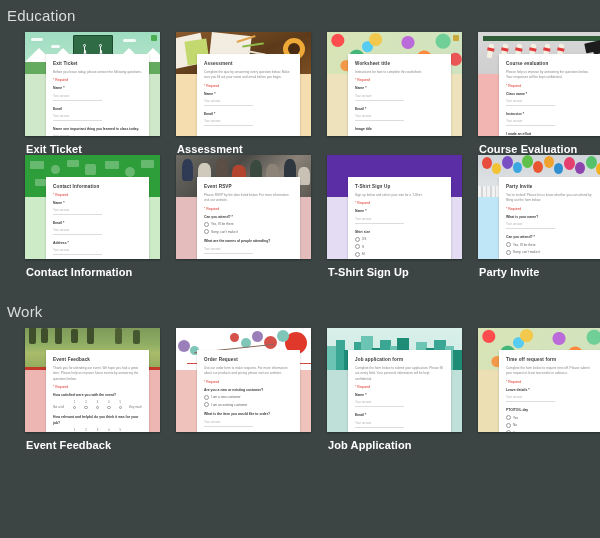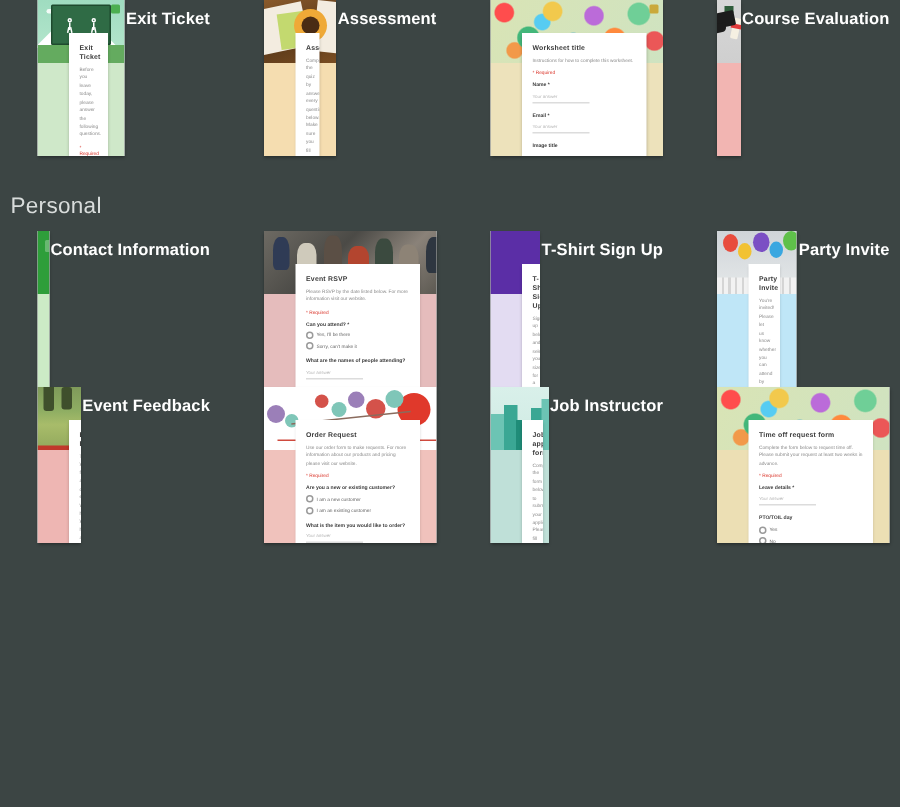--- a/index.html
+++ b/index.html
@@ -18,21 +18,21 @@
     font-size: 15px;
     font-weight: 400;
     letter-spacing: .2px;
     padding: 7px 0 8px 2px;
     margin: 0;
   }
   .row { display: flex; gap: 16px; }
   .card {
     width: 135px;
     display: flex;
-    flex-direction: row;
+    flex-direction: column;
     padding-left: 20px;
   }
   .thumb {
     width: 135px;
     height: 104px;
     position: relative;
     overflow: hidden;
     background: #fff;
     box-shadow: 0 1px 2px rgba(0,0,0,.35);
   }
@@ -147,20 +147,21 @@
     text-shadow: 0 0 2px rgba(0,0,0,.5);
     pointer-events: none;
   }
 </style>
 </head>
 <body>
 
 <div class="gallery">
 
   <div class="section">
+    <div class="section-title">Education</div>
     <div class="row">
 
       <div class="card">
         <div class="thumb">
           <div class="banner sky">
             <div class="cloud" style="left:6px;top:6px;width:12px"></div>
             <div class="cloud" style="left:26px;top:13px;width:9px"></div>
             <div class="cloud" style="left:98px;top:7px;width:13px"></div>
             <div class="cloud" style="left:78px;top:16px;width:8px"></div>
             <div class="mtn" style="left:-2px"></div>
@@ -271,21 +272,20 @@
             <div class="f-q">I made an effort</div>
 
           </div>
         </div>
         <div class="card-label">Course Evaluation</div>
       </div>
     </div>
   </div>
 
   <div class="section">
-    <div class="section-title" style="padding-top:25px">Personal</div>
     <div class="row">
 
       <div class="card">
         <div class="thumb">
           <div class="banner greenpat">
             <div class="ic" style="left:5px;top:6px;width:14px;height:8px"></div>
             <div class="ic" style="left:26px;top:10px;width:9px;height:9px;border-radius:50%"></div>
             <div class="ic" style="left:42px;top:5px;width:12px;height:7px"></div>
             <div class="ic" style="left:60px;top:9px;width:11px;height:11px;border-radius:2px"></div>
             <div class="ic" style="left:80px;top:6px;width:14px;height:8px"></div>
@@ -389,20 +389,21 @@
             <div class="f-opt" style="margin-bottom:5px">Sorry, can't make it</div>
 
           </div>
         </div>
         <div class="card-label">Party Invite</div>
       </div>
     </div>
   </div>
 
   <div class="section">
+    <div class="section-title" style="padding-top:25px">Work</div>
     <div class="row">
 
       <div class="card">
         <div class="thumb">
           <div class="banner field">
             <div class="tree" style="left:4px;top:-2px"></div>
             <div class="tree" style="left:16px;top:0px;height:15px"></div>
             <div class="tree" style="left:30px;top:-1px;height:17px"></div>
             <div class="tree" style="left:46px;top:1px;height:14px"></div>
             <div class="tree" style="left:62px;top:-2px;height:18px"></div>
@@ -502,21 +503,21 @@
             <div class="f-title">Job application form</div>
             <div class="f-desc">Complete the form below to submit your application. Please fill out every field. Your personal information will be kept confidential.</div>
             <div class="f-req">* Required</div>
             <div class="f-q">Name *</div>
             <div class="f-in">Your answer</div>
             <div class="f-q">Email *</div>
             <div class="f-in">Your answer</div>
 
           </div>
         </div>
-        <div class="card-label">Job Instructor</div>
+        <div class="card-label">Job Application</div>
       </div>
 
       <div class="card">
         <div class="thumb">
           <div class="banner paint"></div>
           <div class="body-bg" style="background:#ecdfb4"></div>
           <div class="sheet">
             <div class="f-title">Time off request form</div>
             <div class="f-desc">Complete the form below to request time off. Please submit your request at least two weeks in advance.</div>
             <div class="f-req">* Required</div>

